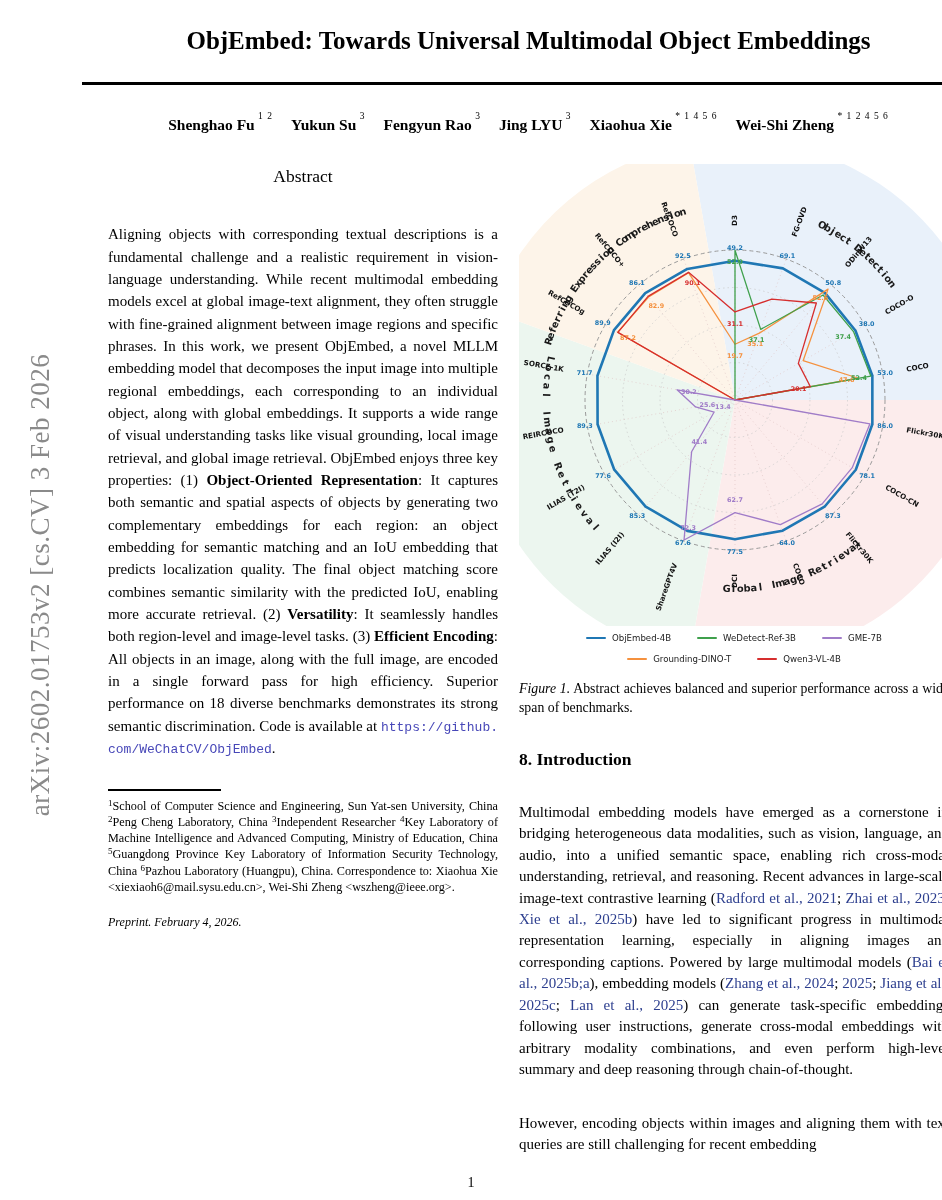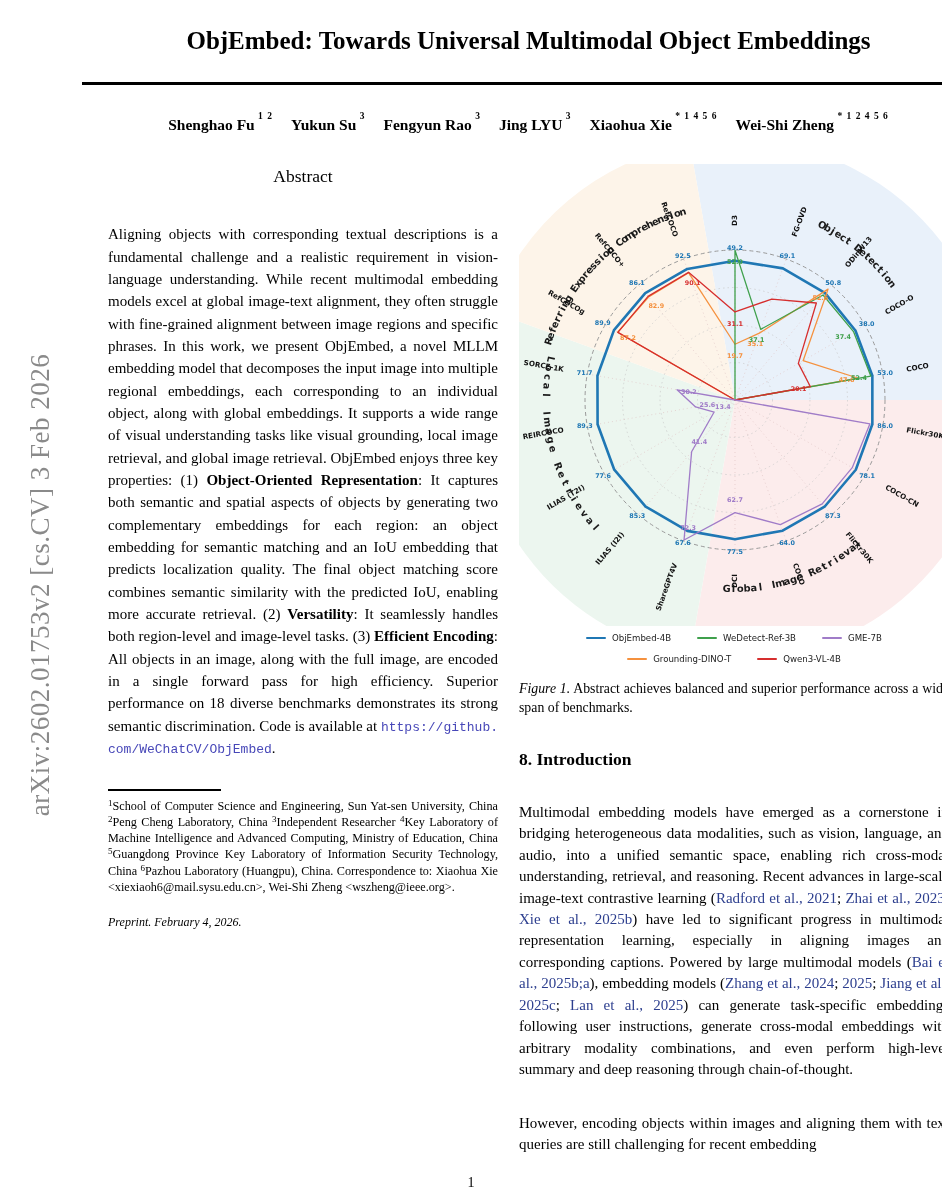--- a/index.html
+++ b/index.html
@@ -9,21 +9,21 @@
   .arxiv-strip { position:absolute; left:40px; top:585px; transform:translate(-50%,-50%) rotate(-90deg);
                  white-space:nowrap; color:#8a8a8a; font-size:27px; letter-spacing:0.5px; }
 
   .inner { position:absolute; left:108px; top:0; width:841px; }
 
   .title { text-align:center; font-size:25px; font-weight:bold; padding-top:27px; }
   .title-rule { height:3px; background:#000; margin:27px 0 0 -26px; }
 
   .authors { text-align:center; margin-top:31px; font-size:15.5px; font-weight:bold; }
   .authors .author { margin:0 9px; white-space:nowrap; }
-  .authors sup { font-weight:bold; font-size:9.5px; position:relative; top:-5px; letter-spacing:1px; }
+  .authors sup { font-weight:normal; font-size:9.5px; position:relative; top:-5px; letter-spacing:1px; }
 
   .cols { display:flex; margin-top:28px; gap:21px; }
   .col-left { width:390px; }
   .col-right { width:430px; }
 
   .abstract-heading { text-align:center; font-weight:normal; font-size:17.5px; margin-top:4px; }
   .abstract-body { margin-top:36px; font-size:15px; line-height:1.49; text-align:justify; }
   .abstract-body .b { font-weight:bold; }
   .abstract-body .lnk { font-family:"Liberation Mono", monospace; font-size:13px; color:#4747b8; text-decoration:none; word-break:break-all; }
 

